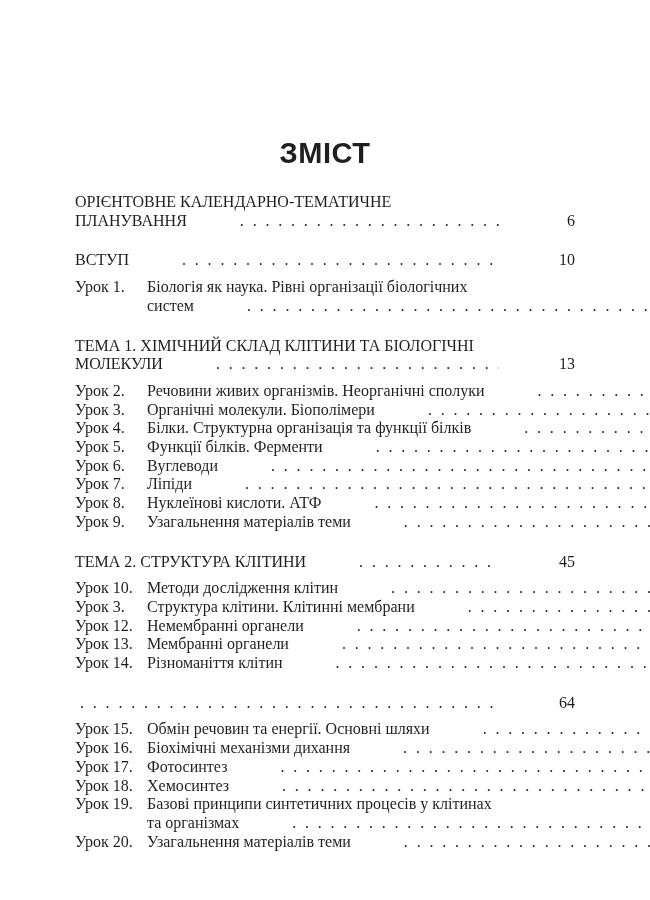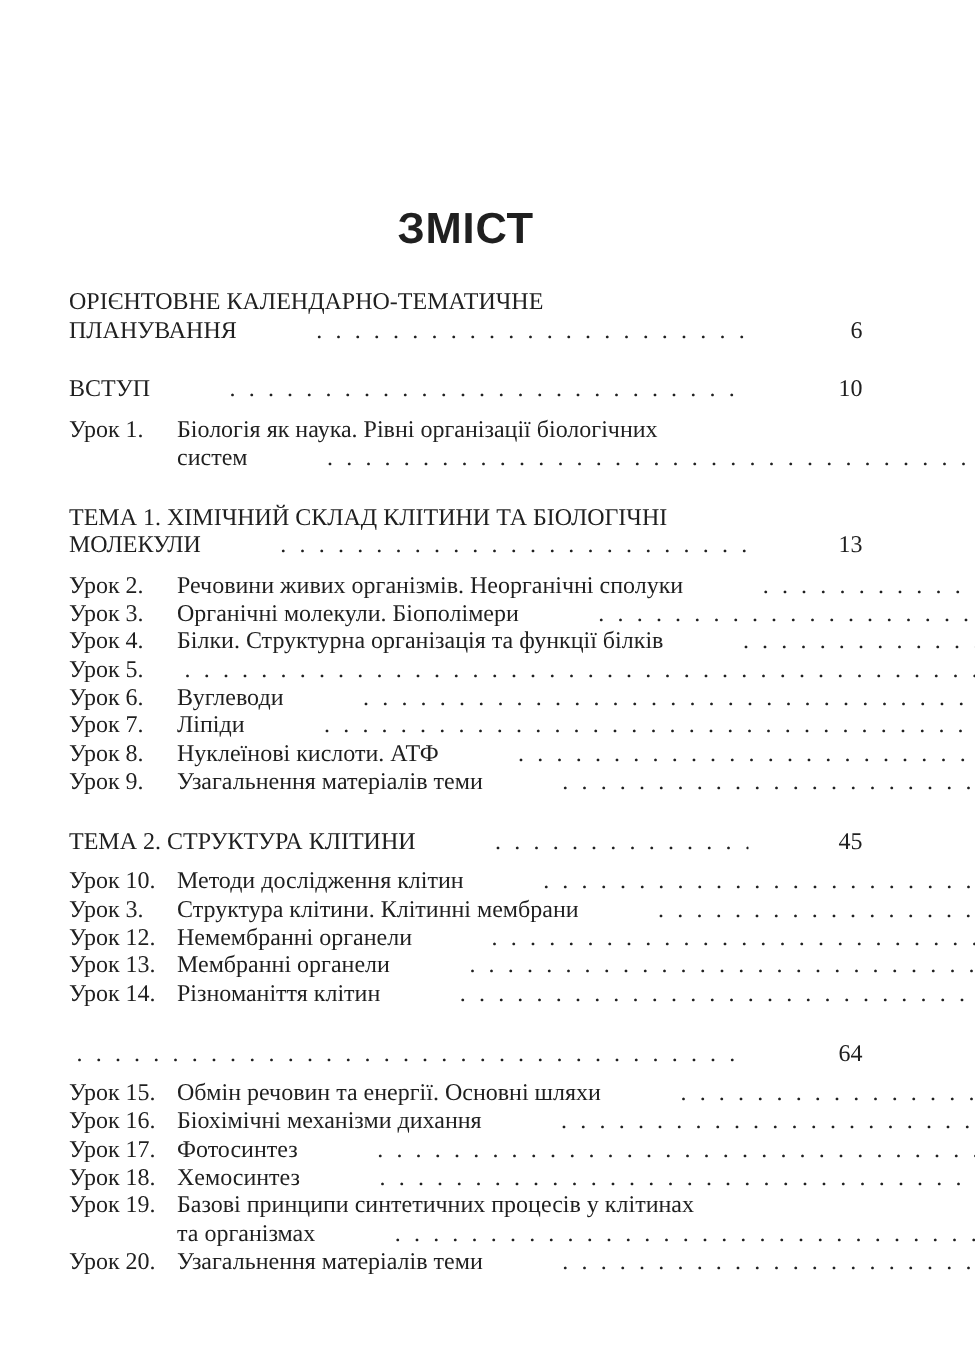--- a/index.html
+++ b/index.html
@@ -13,21 +13,21 @@
     overflow: hidden;
     color: var(--text-color, #1f1f1f);
     font-family: "Liberation Serif", "DejaVu Serif", serif;
     font-size: 16px;
     line-height: 18.7px;
   }
   .page {
     box-sizing: border-box;
     width: 650px;
     height: 796px;
-    padding: 138px 75px 0 46px;
+    padding: 138px 75px 0 75px;
     background: var(--bg-color, #ffffff);
   }
   .title {
     font-family: "Liberation Sans", "DejaVu Sans", sans-serif;
     font-weight: 700;
     font-size: 29px;
     line-height: 30px;
     letter-spacing: 0.5px;
     text-align: center;
     margin: 0 0 25px 0;
@@ -132,20 +132,21 @@
           <div class="row">
             <span class="t">Білки. Структурна організація та функції білків</span>
             <span class="dots"></span>
           </div>
         </div>
       </div>
       <div class="entry lesson">
         <span class="lesson-label">Урок 5.</span>
         <div class="lesson-body">
           <div class="row">
+            <span class="t">Функції білків. Ферменти</span>
             <span class="dots"></span>
           </div>
         </div>
       </div>
       <div class="entry lesson">
         <span class="lesson-label">Урок 6.</span>
         <div class="lesson-body">
           <div class="row">
             <span class="t">Вуглеводи</span>
             <span class="dots"></span>

